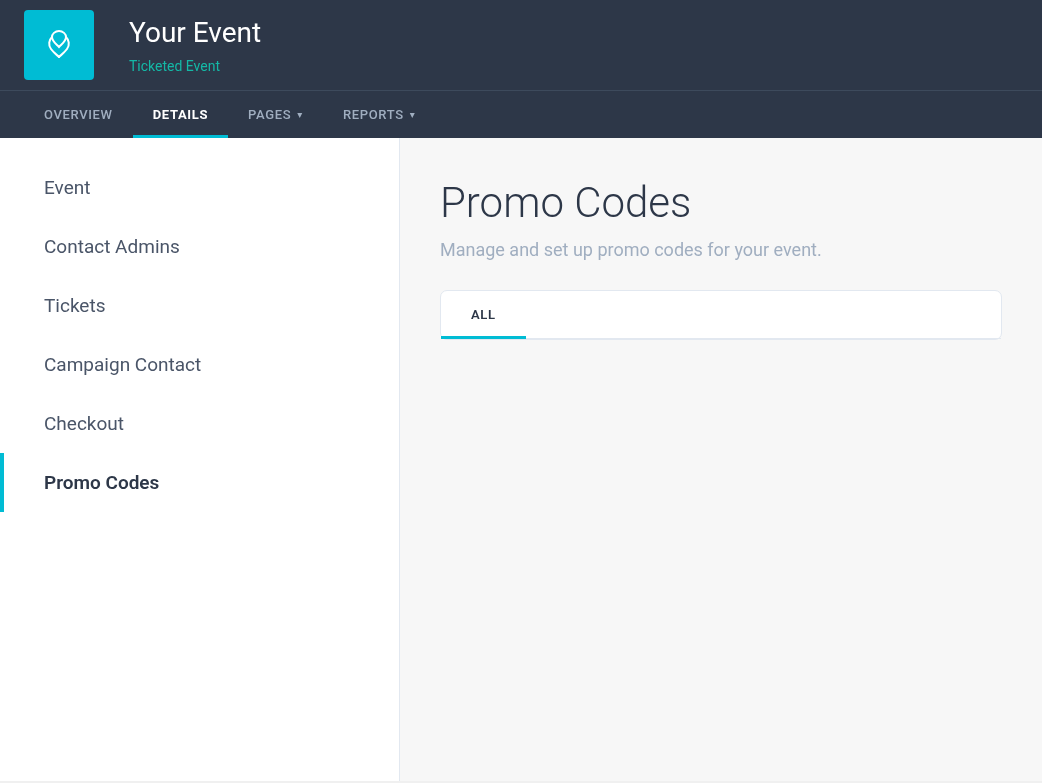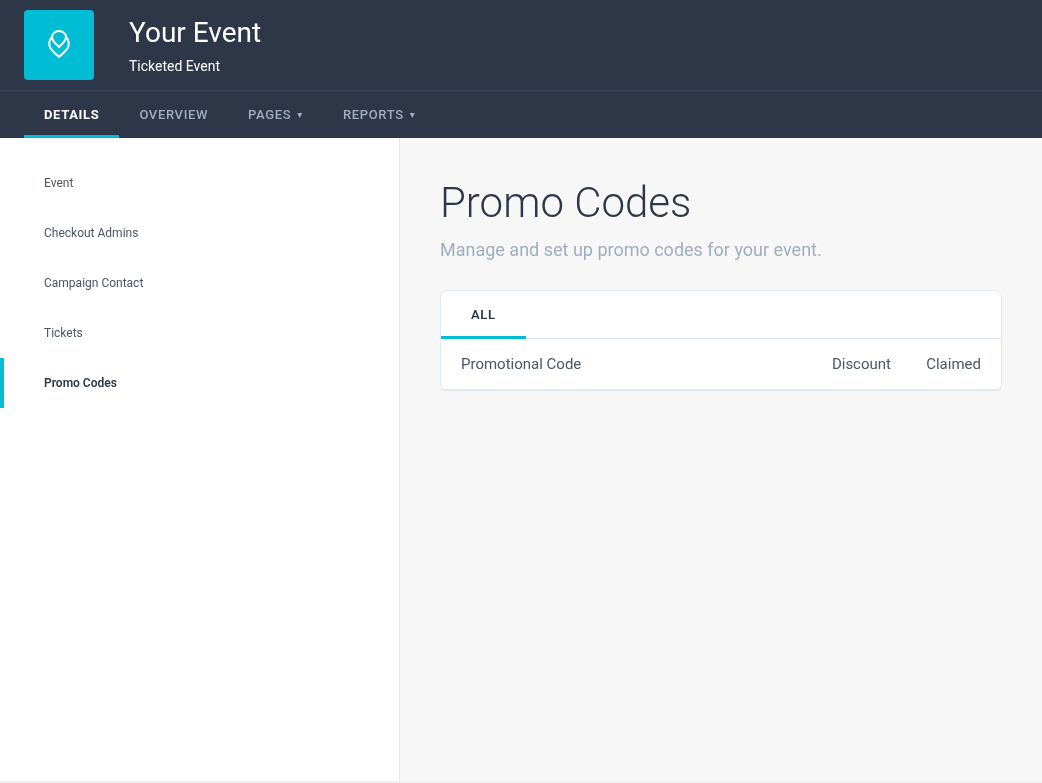--- a/index.html
+++ b/index.html
@@ -48,21 +48,21 @@
     }
 
     .header-title h1 {
       color: #ffffff;
       font-size: 28px;
       font-weight: 400;
       line-height: 1.2;
     }
 
     .header-title span {
-      color: #ffffff;
+      color: #14b8a6;
       font-size: 14px;
       margin-top: 8px;
     }
 
     
     .nav {
       background: #2d3748;
       border-top: 1px solid #3d4a5c;
       display: flex;
       padding: 0 24px;
@@ -114,21 +114,21 @@
       width: 400px;
       background: #ffffff;
       border-right: 1px solid #e2e8f0;
       padding: 20px 0;
       flex-shrink: 0;
     }
 
     .sidebar-item {
       padding: 18px 40px;
       color: #4a5568;
-      font-size: 12px;
+      font-size: 19px;
       cursor: pointer;
       position: relative;
       border-left: 4px solid transparent;
     }
 
     .sidebar-item.active {
       color: #2d3748;
       font-weight: 600;
       border-left: 4px solid #00bcd4;
     }
@@ -235,76 +235,68 @@
       <path d="M27 12 C30 15 31 20 28 24 C25 28 22 30 20 32" stroke="white" stroke-width="2" fill="none" stroke-linecap="round"></path>
     </svg>
   </div>
   <div class="header-title">
     <h1>Your Event</h1>
     <span>Ticketed Event</span>
   </div>
 </div>
 
 <nav class="nav">
+  <a class="nav-item">
+    <span>OVERVIEW</span>
+  </a>
   <a class="nav-item active">
     <span>DETAILS</span>
-  </a>
-  <a class="nav-item">
-    <span>OVERVIEW</span>
   </a>
   <a class="nav-item">
     <span>PAGES</span>
     <span class="nav-chevron">▾</span>
   </a>
   <a class="nav-item">
     <span>REPORTS</span>
     <span class="nav-chevron">▾</span>
   </a>
 </nav>
 
 <div class="main">
 
   <aside class="sidebar">
     <div class="sidebar-item">
       <span>Event</span>
     </div>
     <div class="sidebar-item">
-      <span>Checkout Admins</span>
+      <span>Contact Admins</span>
+    </div>
+    <div class="sidebar-item">
+      <span>Tickets</span>
     </div>
     <div class="sidebar-item">
       <span>Campaign Contact</span>
     </div>
     <div class="sidebar-item">
-      <span>Tickets</span>
+      <span>Checkout</span>
     </div>
     <div class="sidebar-item active">
       <span>Promo Codes</span>
     </div>
   </aside>
 
   <main class="content">
     <h2 class="page-title">Promo Codes</h2>
     <p class="page-subtitle">Manage and set up promo codes for your event.</p>
 
     <div class="table-container">
 
       <div class="tabs">
         <div class="tab active">
           <span>ALL</span>
         </div>
       </div>
 
-      <div class="table-header">
-        <div class="table-header-cell promo-code-col">
-          <span>Promotional Code</span>
-        </div>
-        <div class="table-header-cell discount-col">
-          <span>Discount</span>
-        </div>
-        <div class="table-header-cell claimed-col">
-          <span>Claimed</span>
-        </div>
-      </div>
 
       <div class="table"></div>
     </div>
   </main>
 </div>
 
 </body></html>

